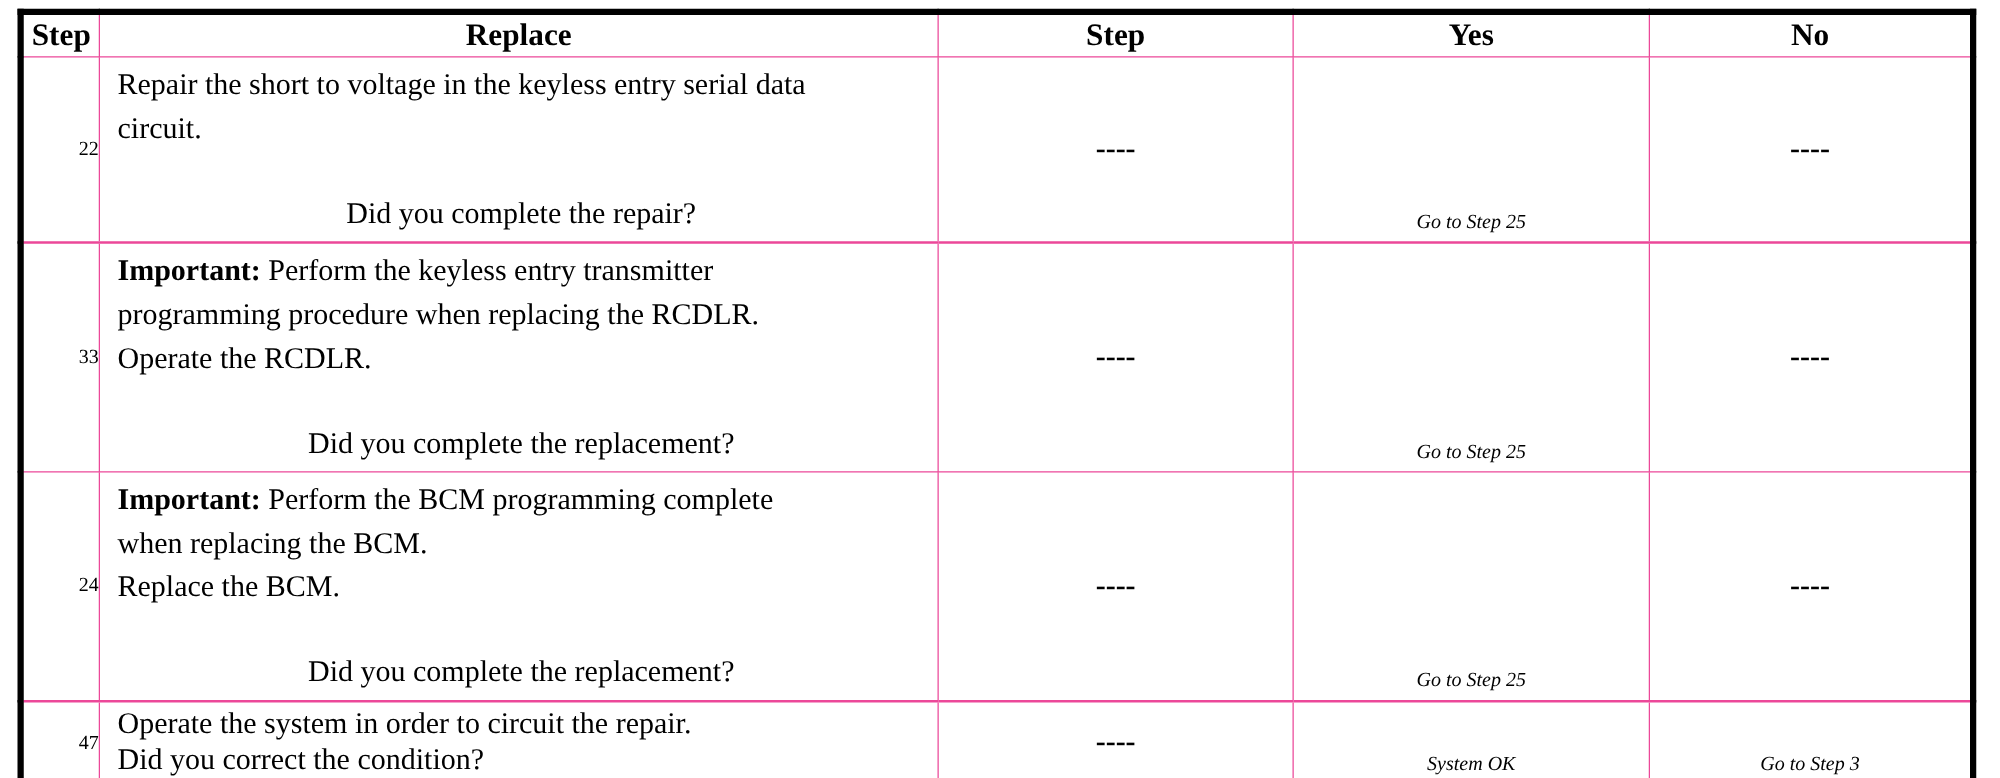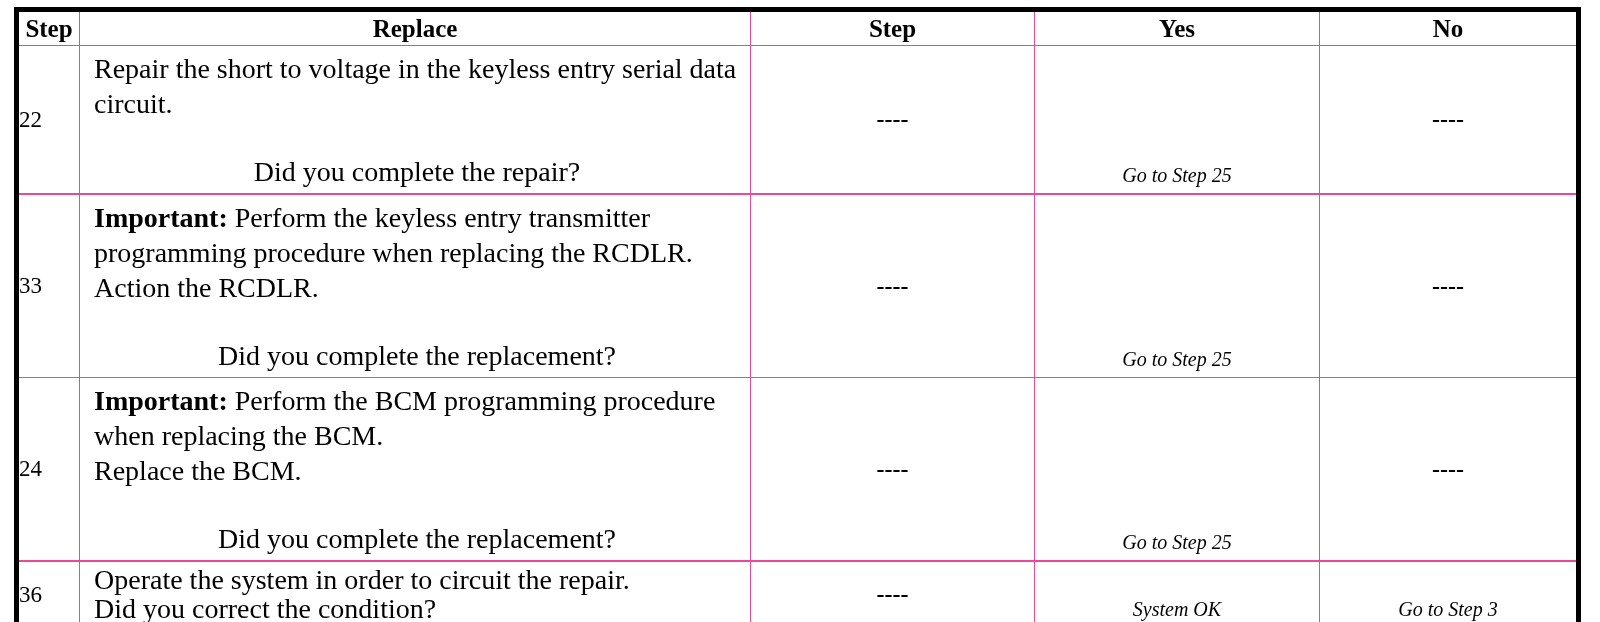--- a/index.html
+++ b/index.html
@@ -35,44 +35,44 @@
 
   .diag thead th {
     height: 33px;
     font-size: 25px;
     font-weight: bold;
     text-align: center;
     vertical-align: middle;
     line-height: 1;
   }
   td.step {
-    text-align: left;
+    text-align: right;
     vertical-align: middle;
-    font-size: 23px;
+    font-size: 16px;
   }
   td.action {
     vertical-align: top;
     padding: 5px 10px 4px 14px;
-    font-size: 28px;
+    font-size: 24px;
     line-height: 35px;
   }
   td.action .imp { font-weight: bold; }
   td.action .question.spaced { margin-top: 33px; text-align: center; }
   tr.r25 td.action { line-height: 29px; padding-top: 3px; }
 
   td.cell-mid {
     text-align: center;
     vertical-align: middle;
     font-size: 24px;
   }
   td.cell-bottom {
     text-align: center;
     vertical-align: bottom;
     padding-bottom: 6px;
-    font-size: 20px;
+    font-size: 16px;
   }
   .dashes { font-weight: bold; letter-spacing: 0px; }
   .goto { font-style: italic; }
 </style>
 </head>
 <body>
 
 <div class="page">
   <table class="diag">
     <colgroup>
@@ -104,45 +104,45 @@
         <td class="cell-mid"><span class="dashes">----</span></td>
         <td class="cell-bottom"><span class="goto">Go to Step 25</span></td>
         <td class="cell-mid"><span class="dashes">----</span></td>
       </tr>
 
       <tr style="height:175px" class="sep-thin-top">
         <td class="step"><span>33</span></td>
         <td class="action">
           <div><span class="imp">Important:</span><span> Perform the keyless entry transmitter</span>
             <div>programming procedure when replacing the RCDLR.</div>
-            <div>Action the RCDLR.</div>
+            <div>Operate the RCDLR.</div>
           </div>
           <div class="question spaced">Did you complete the replacement?</div>
         </td>
         <td class="cell-mid"><span class="dashes">----</span></td>
         <td class="cell-bottom"><span class="goto">Go to Step 25</span></td>
         <td class="cell-mid"><span class="dashes">----</span></td>
       </tr>
 
       <tr style="height:179px" class="sep-thin-bottom">
         <td class="step"><span>24</span></td>
         <td class="action">
-          <div><span class="imp">Important:</span><span> Perform the BCM programming procedure</span>
+          <div><span class="imp">Important:</span><span> Perform the BCM programming complete</span>
             <div>when replacing the BCM.</div>
             <div>Replace the BCM.</div>
           </div>
           <div class="question spaced">Did you complete the replacement?</div>
         </td>
         <td class="cell-mid"><span class="dashes">----</span></td>
         <td class="cell-bottom"><span class="goto">Go to Step 25</span></td>
         <td class="cell-mid"><span class="dashes">----</span></td>
       </tr>
 
       <tr style="height:63px" class="sep-thin-top r25">
-        <td class="step"><span>36</span></td>
+        <td class="step"><span>47</span></td>
         <td class="action">
           <div><span>Operate the system in order to circuit the repair.</span></div>
           <div class="question">Did you correct the condition?</div>
         </td>
         <td class="cell-mid"><span class="dashes">----</span></td>
         <td class="cell-bottom"><span class="goto">System OK</span></td>
         <td class="cell-bottom"><span class="goto">Go to Step 3</span></td>
       </tr>
     </tbody>
   </table>

